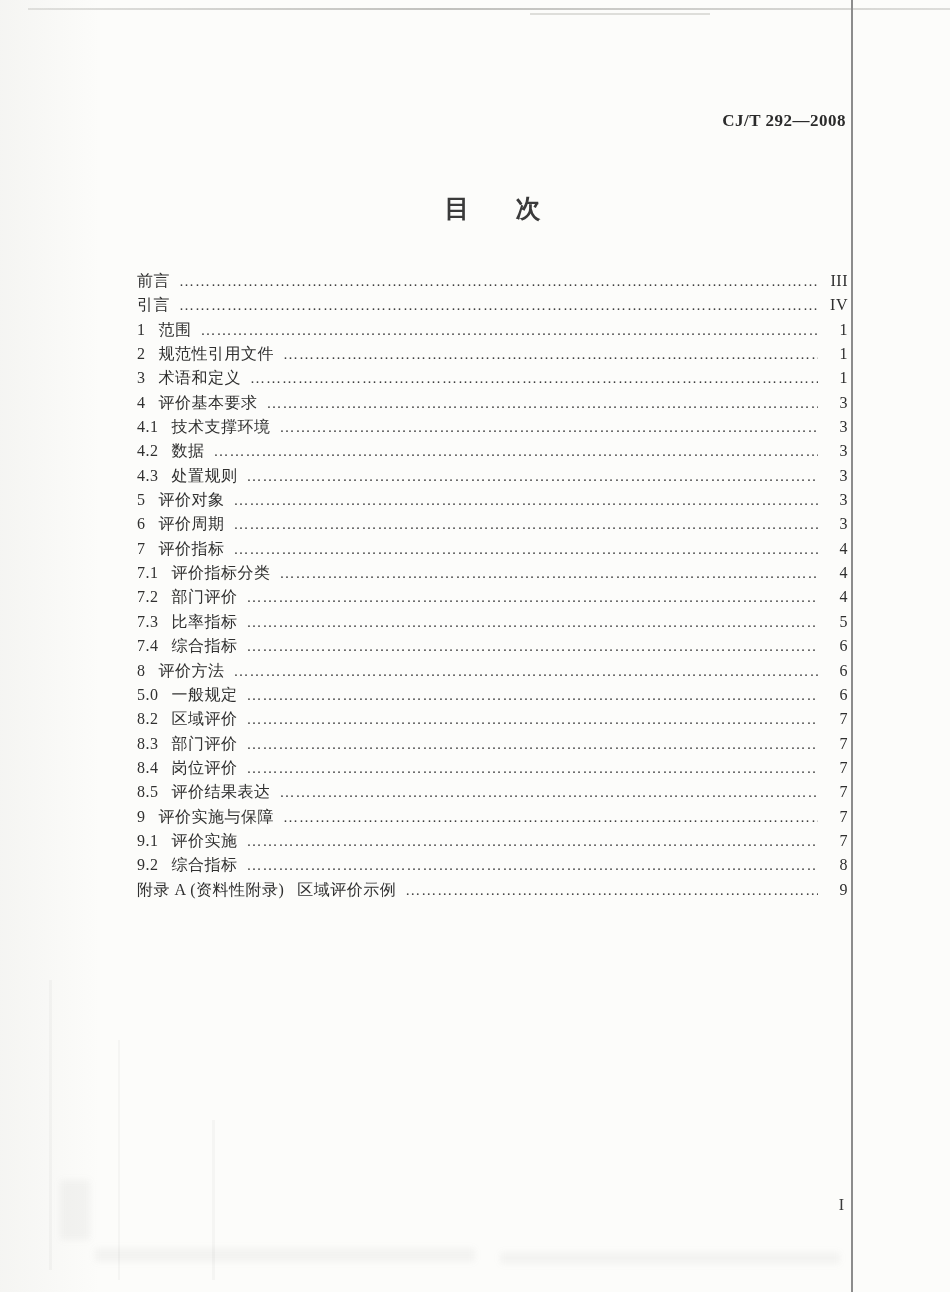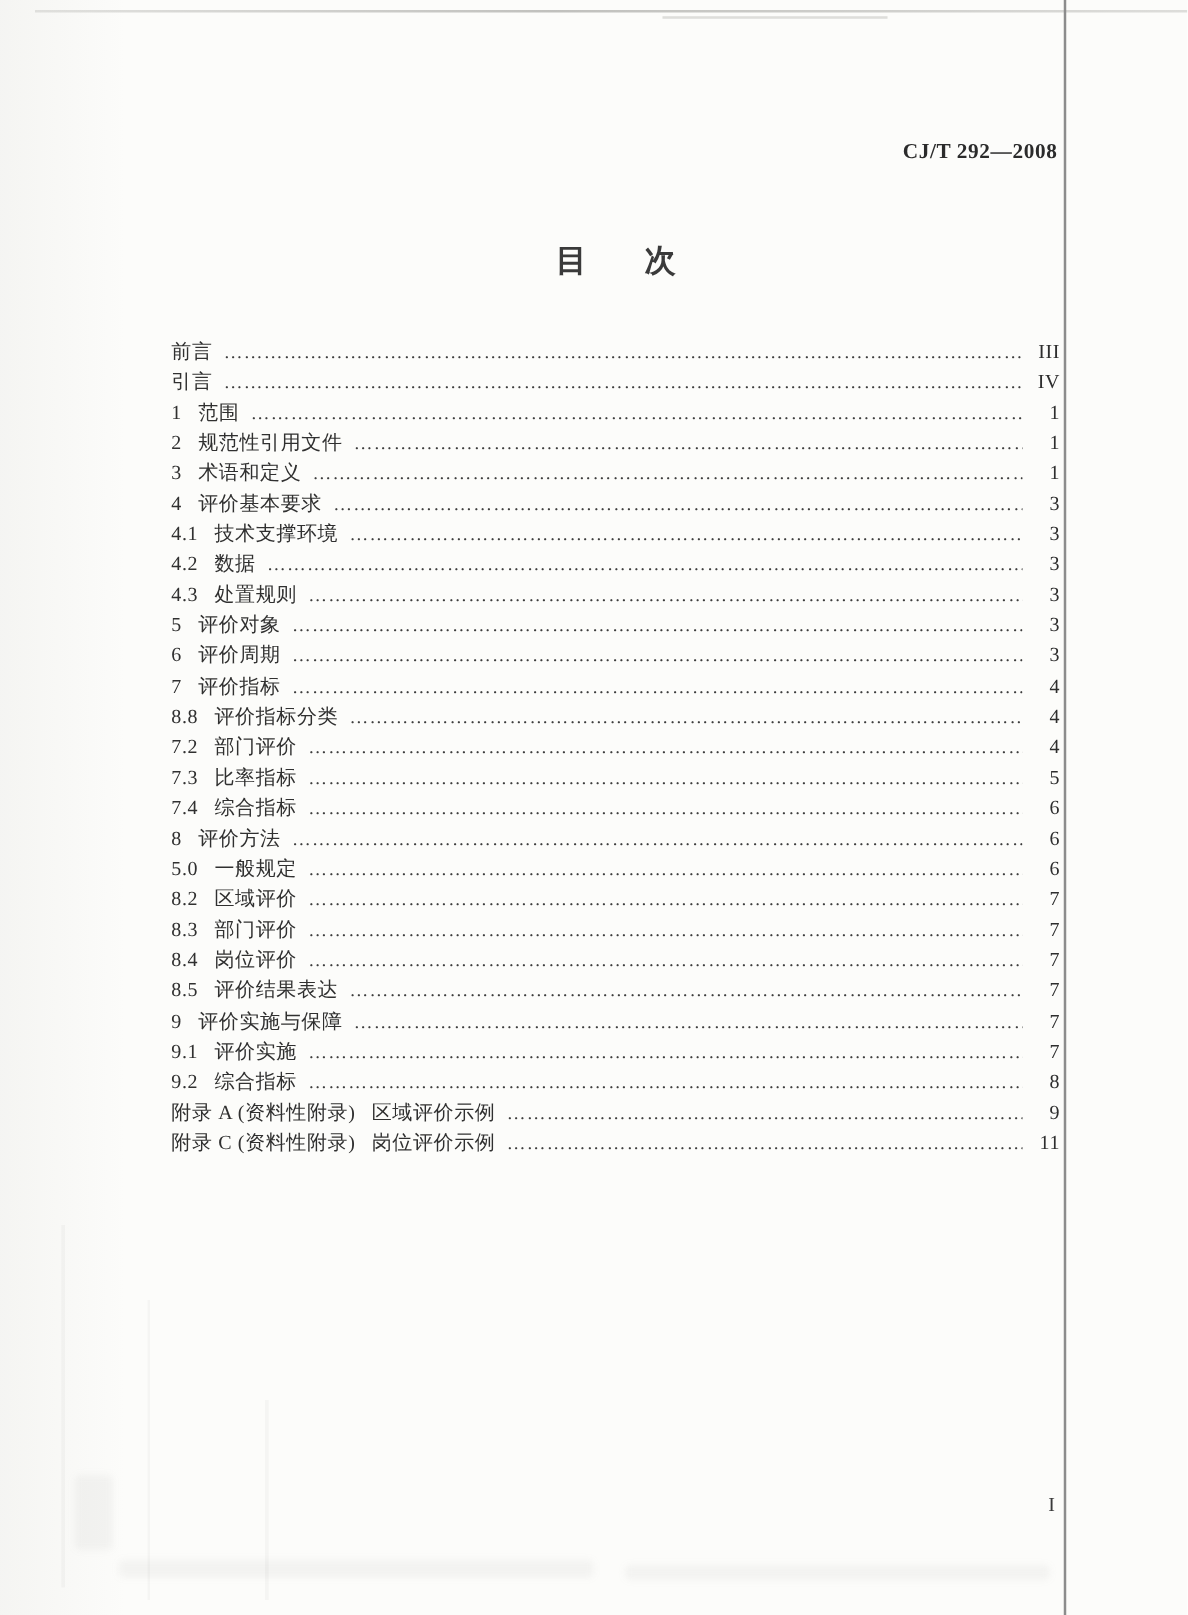--- a/index.html
+++ b/index.html
@@ -167,21 +167,21 @@
         <span class="dots"></span>
         <span class="pg">3</span>
       </div>
     <div class="row">
         <span class="num">7</span>
         <span class="label">评价指标</span>
         <span class="dots"></span>
         <span class="pg">4</span>
       </div>
     <div class="row">
-        <span class="num">8.8</span>
+        <span class="num">7.1</span>
         <span class="label">评价指标分类</span>
         <span class="dots"></span>
         <span class="pg">4</span>
       </div>
     <div class="row">
         <span class="num">7.2</span>
         <span class="label">部门评价</span>
         <span class="dots"></span>
         <span class="pg">4</span>
       </div>
@@ -250,23 +250,17 @@
         <span class="label">综合指标</span>
         <span class="dots"></span>
         <span class="pg">8</span>
       </div>
     <div class="row">
         <span class="num">附录 A (资料性附录)</span>
         <span class="label">区域评价示例</span>
         <span class="dots"></span>
         <span class="pg">9</span>
       </div>
-    <div class="row">
-        <span class="num">附录 C (资料性附录)</span>
-        <span class="label">岗位评价示例</span>
-        <span class="dots"></span>
-        <span class="pg">11</span>
-      </div>
   </div>
 
   <div class="footer-page">I</div>
 
 </div>
 
 </body></html>

